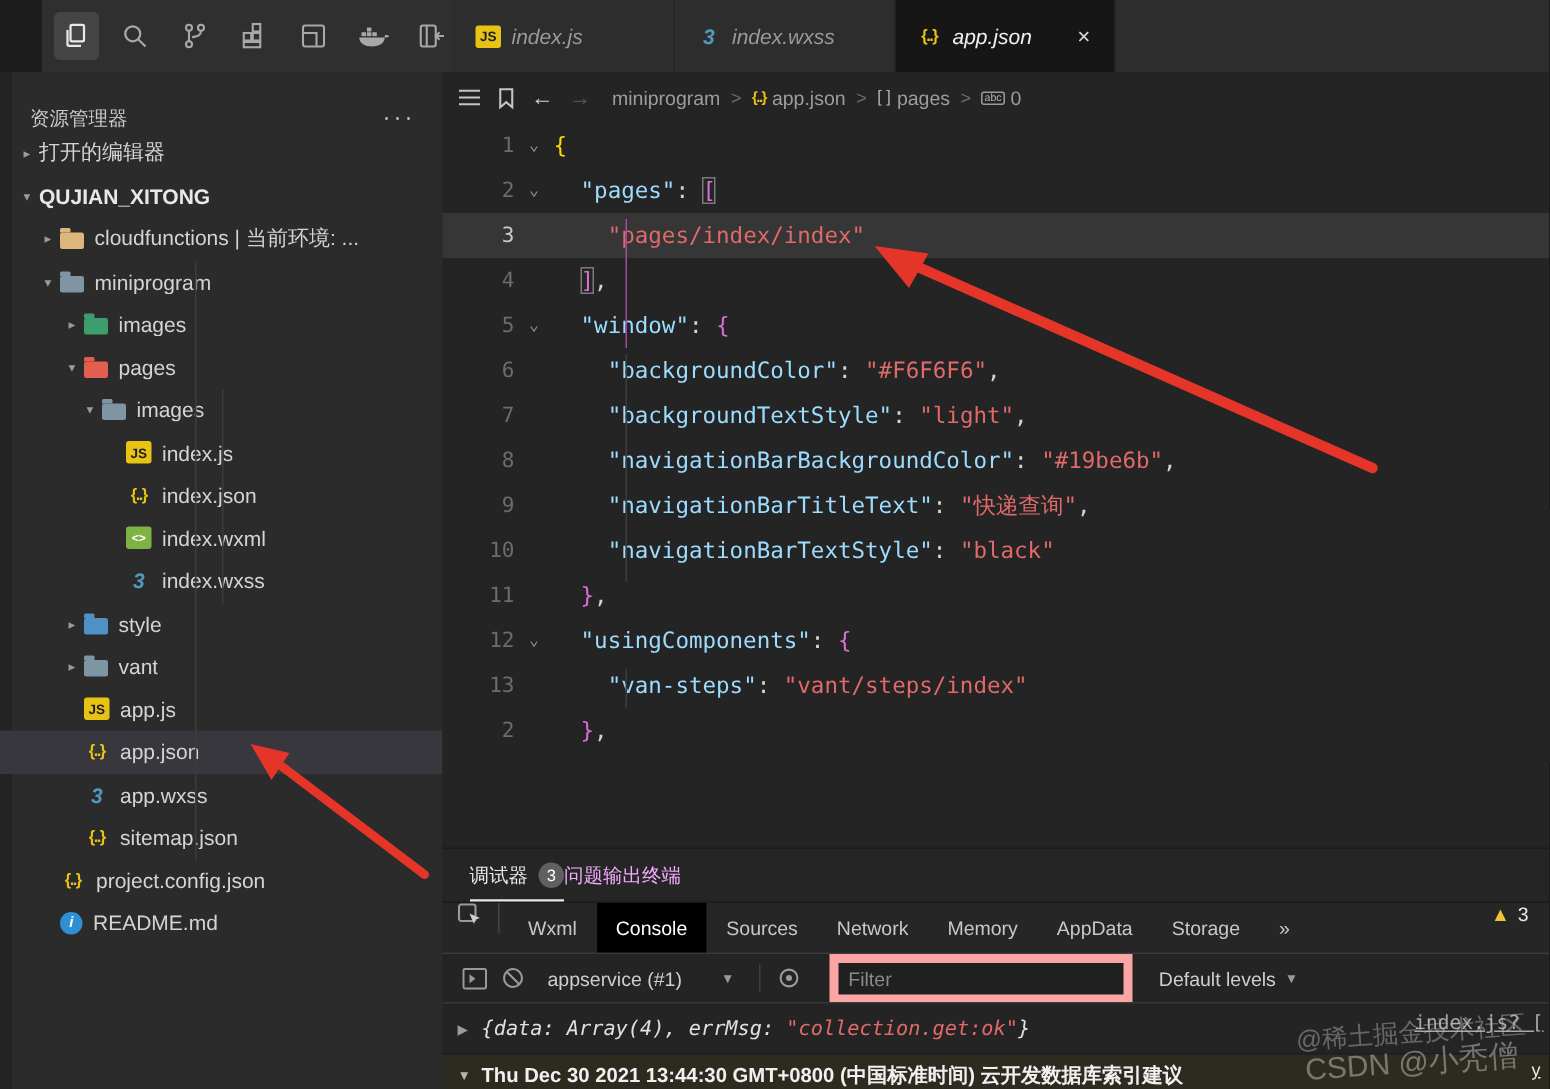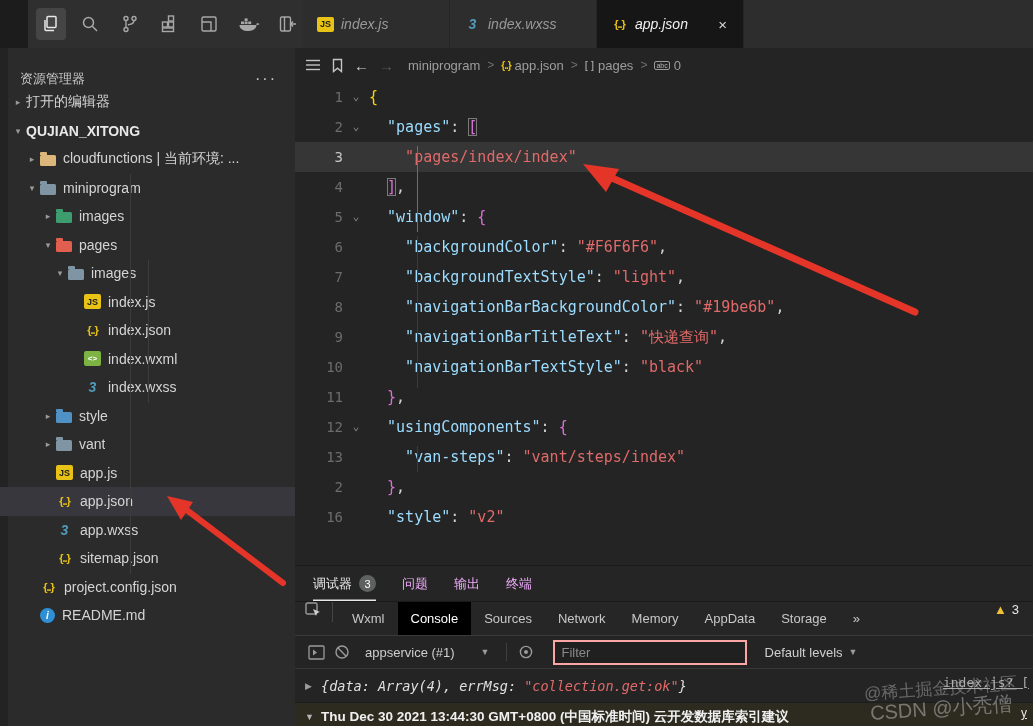--- a/index.html
+++ b/index.html
@@ -70,38 +70,38 @@
   .tok-key{color:#9cdcfe;}
   .tok-str{color:#e06a6a;}
   .tok-punc{color:#d4d4d4;}
   .tok-b1{color:#ffd700;}
   .tok-b2{color:#da70d6;}
   .tok-boxed{outline:1px solid #7a7a7a;outline-offset:-1px;}
   .iguide{position:absolute;width:1px;}
 
   
   .panel{position:absolute;left:295px;top:565px;width:738px;height:161px;background:#252525;border-top:1px solid #1b1b1b;box-sizing:border-box;}
-  .ptabs{display:flex;align-items:flex-end;height:35px;padding-left:18px;gap:26px;font-size:13px;}
+  .ptabs{display:flex;align-items:flex-end;height:35px;padding-left:18px;font-size:13px;}
   .ptab{color:#f0abfc;display:flex;align-items:center;gap:7px;height:100%;cursor:pointer;}
   .ptab.active{color:#e7e7e7;box-shadow:inset 0 -1.5px 0 #e7e7e7;}
   .pbadge{background:#5f6160;color:#fff;border-radius:50%;width:17px;height:17px;display:flex;align-items:center;justify-content:center;font-size:11px;}
   .dtrow{display:flex;align-items:flex-start;height:33px;background:#262626;border-top:1px solid #1a1a1a;font-size:13px;color:#c8c8c8;}
   .dt-inspect{padding:0 10px;display:flex;align-items:center;}
   .dt-sep{width:1px;height:20px;background:#454545;margin-right:6px;}
   .dttab{padding:0 13px;height:100%;display:flex;align-items:center;cursor:pointer;}
   .dttab.active{background:#000;color:#fff;}
   .dt-right{margin-left:auto;display:flex;align-items:center;gap:5px;padding-right:14px;}
   .warn-tri{color:#f2c037;font-size:13px;}
   .warn-num{color:#e8e8e8;font-size:13px;}
   .ctoolbar{display:flex;align-items:center;height:32px;background:#242424;border-top:1px solid #3a3a3a;padding-left:8px;font-size:13px;color:#cfcfcf;}
   .ct-icon{display:flex;align-items:center;justify-content:center;width:26px;height:24px;}
   .ct-sep{width:1px;height:18px;background:#3f3f3f;margin:0 6px;}
   .ctx-select{display:flex;align-items:center;gap:26px;padding:0 10px;cursor:pointer;}
   .caret{font-size:9px;color:#9a9a9a;}
-  .filter-input{width:176px;height:21px;background:#202020;border:2px solid #fca5a5;color:#cfcfcf;
+  .filter-input{width:176px;height:21px;background:#202020;border:6px solid #fca5a5;color:#cfcfcf;
                 font-size:13px;padding:0 7px;margin-left:14px;font-family:"Liberation Sans",sans-serif;}
   .filter-input::placeholder{color:#8a8a8a;}
   .levels{margin-left:18px;display:flex;align-items:center;gap:6px;cursor:pointer;}
   .logrow{position:relative;display:flex;align-items:center;height:33px;background:#242424;border-top:1px solid #383838;
           font-family:"DejaVu Sans Mono",monospace;font-size:13.5px;color:#e0e0e0;padding-left:10px;}
   .logrow .tri{color:#9a9a9a;font-size:9px;width:16px;flex:none;font-family:"Liberation Sans",sans-serif;}
   .log-italic{font-style:italic;}
   .log-str{color:#e06a6a;font-style:italic;}
   .log-link{position:absolute;right:4px;top:6px;color:#a8a8a8;text-decoration:underline;font-size:13px;}
   .warnrow{position:relative;display:flex;align-items:center;height:28px;background:#2d2b20;
@@ -349,21 +349,20 @@
         <div class="cline"><span class="ln">5</span><span class="fold">⌄</span><span class="ct" style="padding-left: 2ch;"><span class="tok-key">"window"</span><span class="tok-punc">: </span><span class="tok-b2">{</span></span></div>
         <div class="cline"><span class="ln">6</span><span class="fold"></span><span class="ct" style="padding-left: 4ch;"><span class="tok-key">"backgroundColor"</span><span class="tok-punc">: </span><span class="tok-str">"#F6F6F6"</span><span class="tok-punc">,</span></span></div>
         <div class="cline"><span class="ln">7</span><span class="fold"></span><span class="ct" style="padding-left: 4ch;"><span class="tok-key">"backgroundTextStyle"</span><span class="tok-punc">: </span><span class="tok-str">"light"</span><span class="tok-punc">,</span></span></div>
         <div class="cline"><span class="ln">8</span><span class="fold"></span><span class="ct" style="padding-left: 4ch;"><span class="tok-key">"navigationBarBackgroundColor"</span><span class="tok-punc">: </span><span class="tok-str">"#19be6b"</span><span class="tok-punc">,</span></span></div>
         <div class="cline"><span class="ln">9</span><span class="fold"></span><span class="ct" style="padding-left: 4ch;"><span class="tok-key">"navigationBarTitleText"</span><span class="tok-punc">: </span><span class="tok-str">"快递查询"</span><span class="tok-punc">,</span></span></div>
         <div class="cline"><span class="ln">10</span><span class="fold"></span><span class="ct" style="padding-left: 4ch;"><span class="tok-key">"navigationBarTextStyle"</span><span class="tok-punc">: </span><span class="tok-str">"black"</span></span></div>
         <div class="cline"><span class="ln">11</span><span class="fold"></span><span class="ct" style="padding-left: 2ch;"><span class="tok-b2">}</span><span class="tok-punc">,</span></span></div>
         <div class="cline"><span class="ln">12</span><span class="fold">⌄</span><span class="ct" style="padding-left: 2ch;"><span class="tok-key">"usingComponents"</span><span class="tok-punc">: </span><span class="tok-b2">{</span></span></div>
         <div class="cline"><span class="ln">13</span><span class="fold"></span><span class="ct" style="padding-left: 4ch;"><span class="tok-key">"van-steps"</span><span class="tok-punc">: </span><span class="tok-str">"vant/steps/index"</span></span></div>
         <div class="cline"><span class="ln">2</span><span class="fold"></span><span class="ct" style="padding-left: 2ch;"><span class="tok-b2">}</span><span class="tok-punc">,</span></span></div>
-        <div class="cline"><span class="ln">16</span><span class="fold"></span><span class="ct" style="padding-left: 2ch;"><span class="tok-key">"style"</span><span class="tok-punc">: </span><span class="tok-str">"v2"</span></span></div>
       </div>
   </div>
 
   <div class="panel">
     <div class="ptabs" id="ptabs">
         <span class="ptab active">
           <span>调试器</span>
           <span class="pbadge">3</span>
         </span>
         <span class="ptab">

